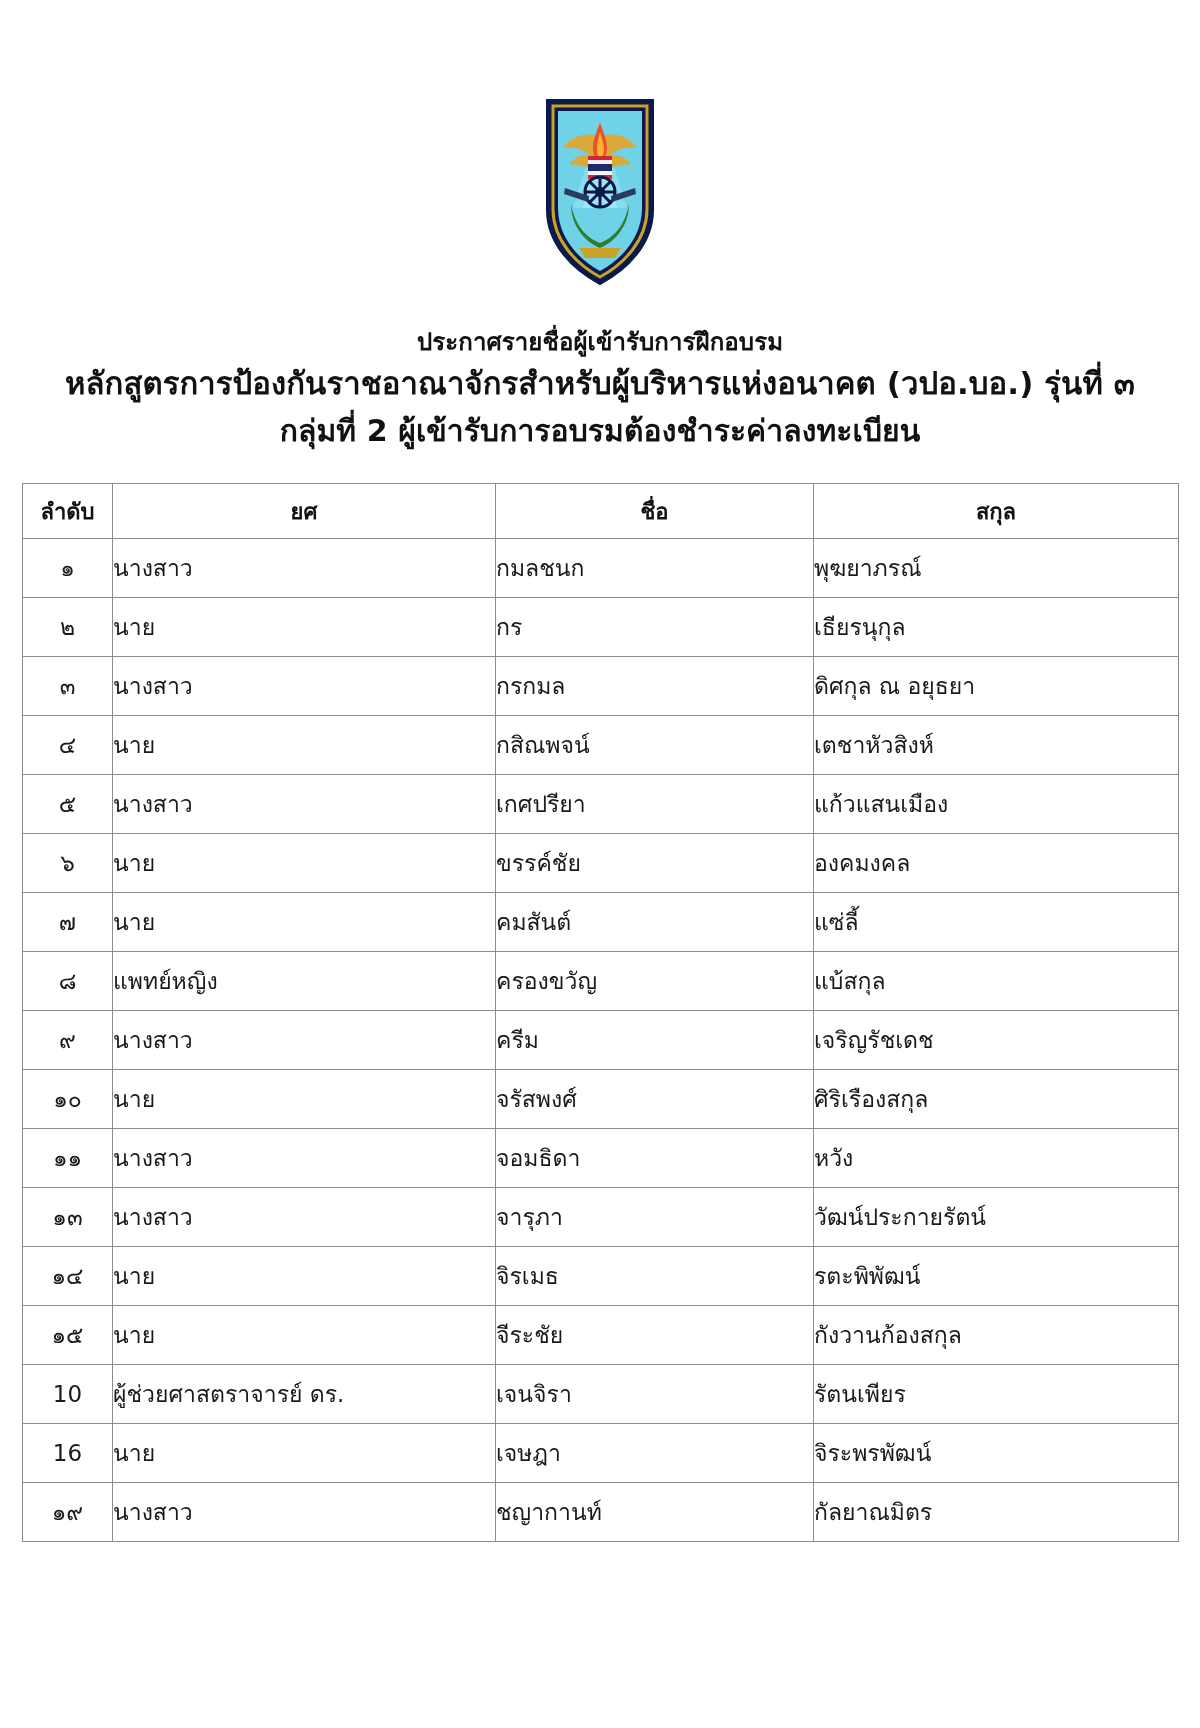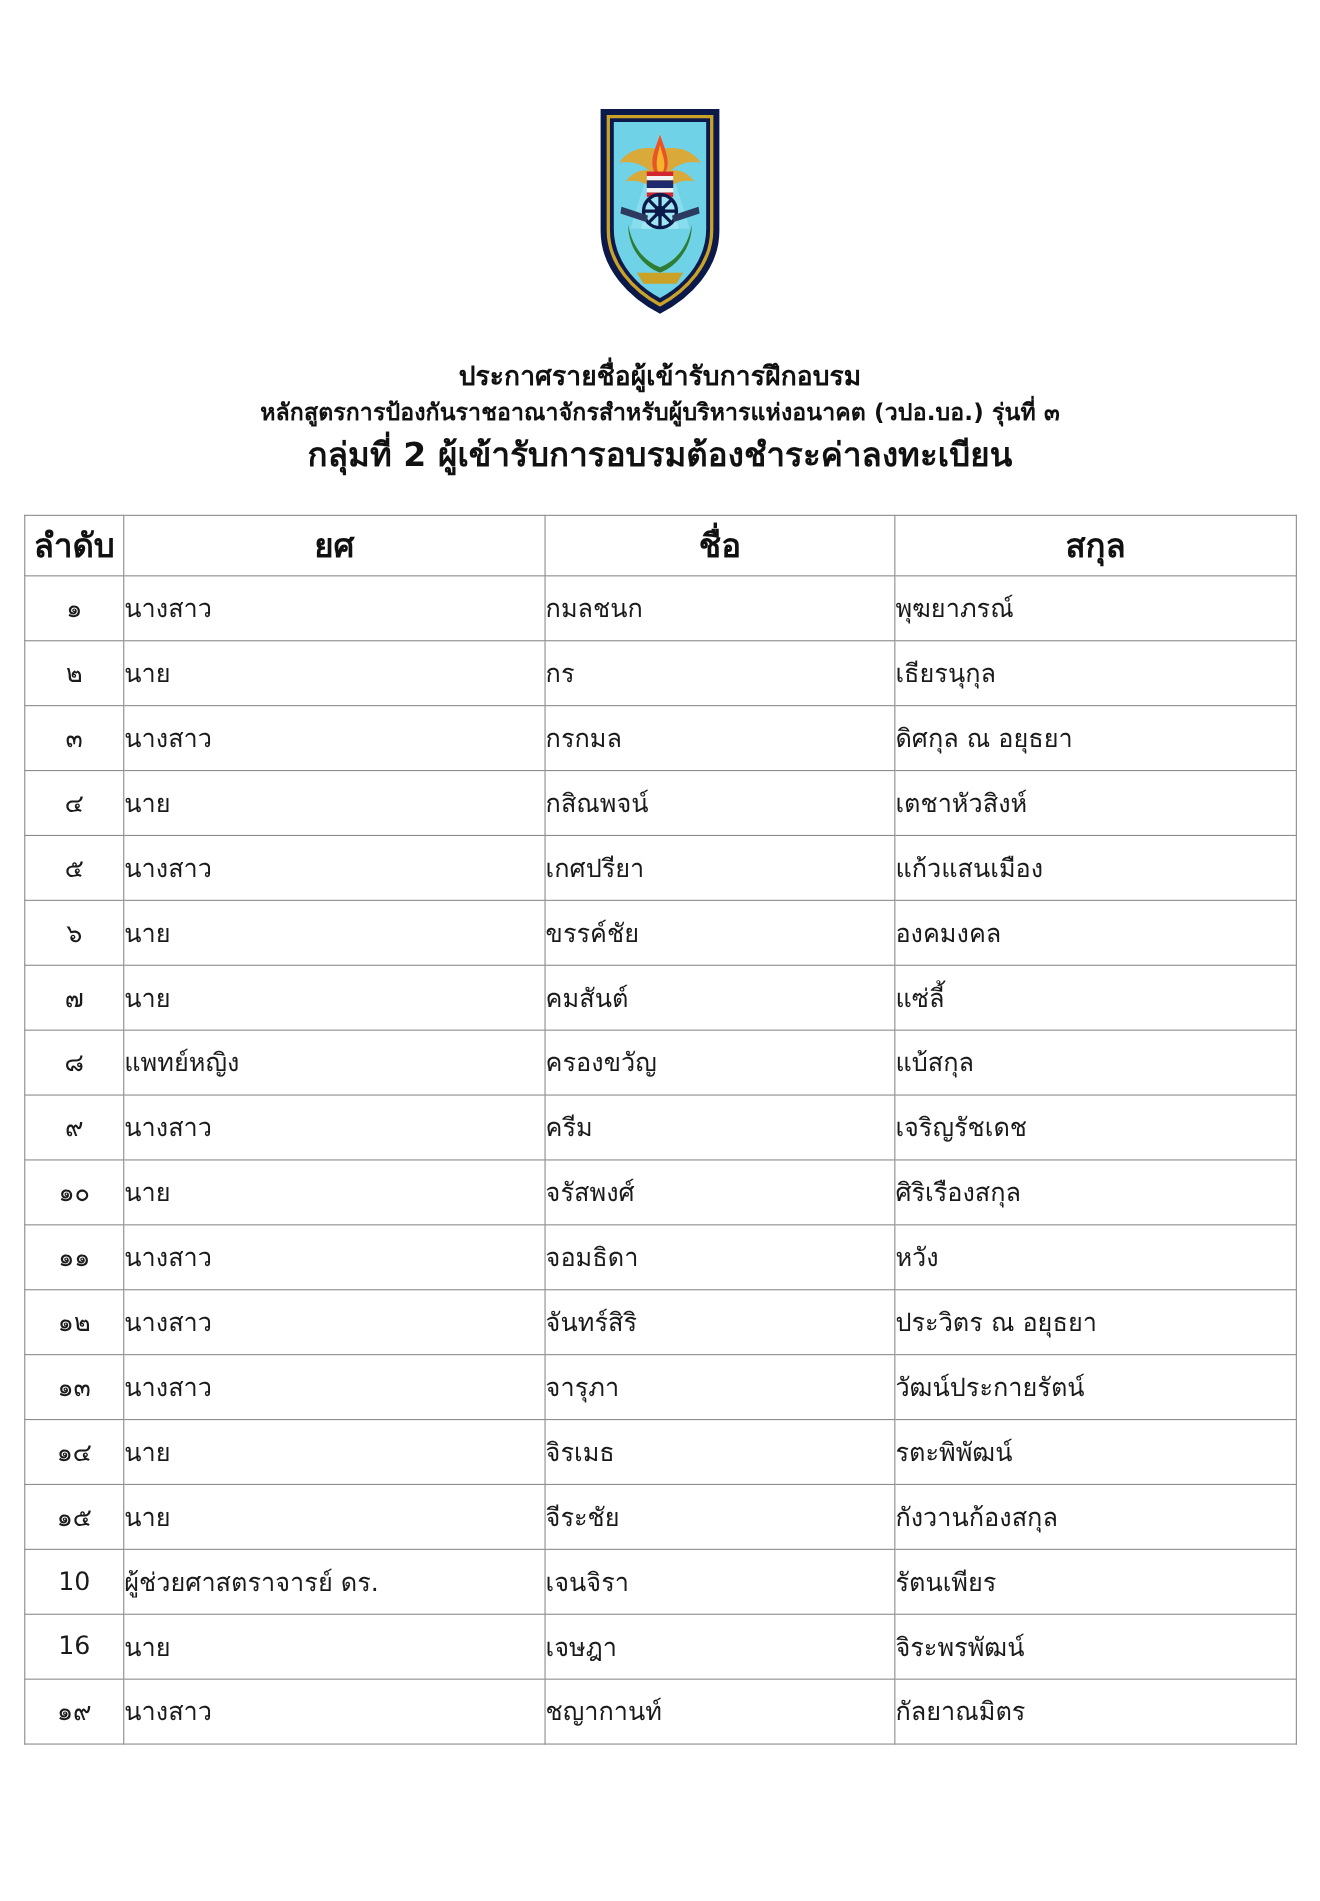--- a/index.html
+++ b/index.html
@@ -39,41 +39,41 @@
     text-align: center;
     line-height: 1.52;
   }
   .heading .line {
     font-size: 25px;
     font-weight: 700;
     color: #111111;
     letter-spacing: 0.1px;
   }
   .heading .line.l1 { font-size: 24px; }
-  .heading .line.l2 { font-size: 21px; }
+  .heading .line.l2 { font-size: 31px; }
   .heading .line.l3 { font-size: 30px; }
 
   
   .table-wrap {
     margin: 30px 22px 0 22px;
   }
   table.roster {
     border-collapse: collapse;
     width: 1156px;
     table-layout: fixed;
   }
   table.roster th,
   table.roster td {
     border: 1px solid #8c8c8c;
     padding: 0;
     vertical-align: middle;
   }
   table.roster thead th {
     height: 54px;
-    font-size: 30px;
+    font-size: 22px;
     font-weight: 700;
     text-align: center;
     color: #111;
     background: #ffffff;
   }
   table.roster tbody td {
     height: 58px;
     font-size: 23px;
     font-weight: 400;
     color: #1a1a1a;
@@ -230,26 +230,20 @@
             <td class="first">จรัสพงศ์</td>
             <td class="last">ศิริเรืองสกุล</td>
           </tr>
           <tr>
             <td class="no">๑๑</td>
             <td class="rank">นางสาว</td>
             <td class="first">จอมธิดา</td>
             <td class="last">หวัง</td>
           </tr>
           <tr>
-            <td class="no">๑๒</td>
-            <td class="rank">นางสาว</td>
-            <td class="first">จันทร์สิริ</td>
-            <td class="last">ประวิตร ณ อยุธยา</td>
-          </tr>
-          <tr>
             <td class="no">๑๓</td>
             <td class="rank">นางสาว</td>
             <td class="first">จารุภา</td>
             <td class="last">วัฒน์ประกายรัตน์</td>
           </tr>
           <tr>
             <td class="no">๑๔</td>
             <td class="rank">นาย</td>
             <td class="first">จิรเมธ</td>
             <td class="last">รตะพิพัฒน์</td>

